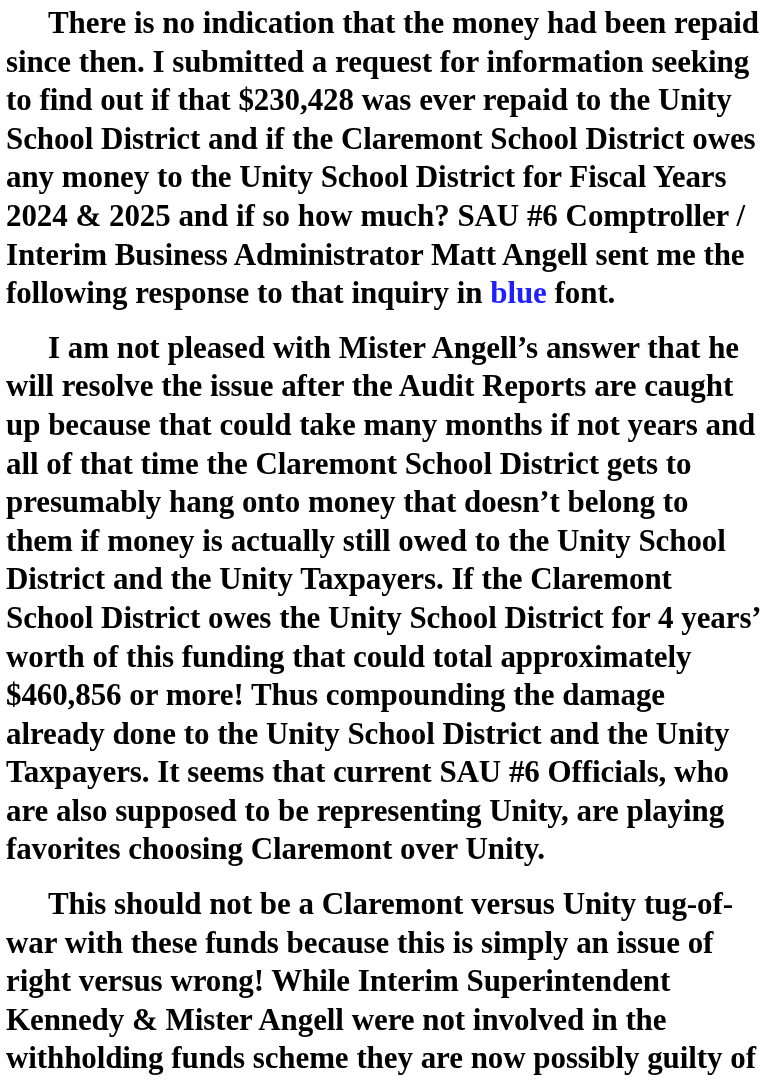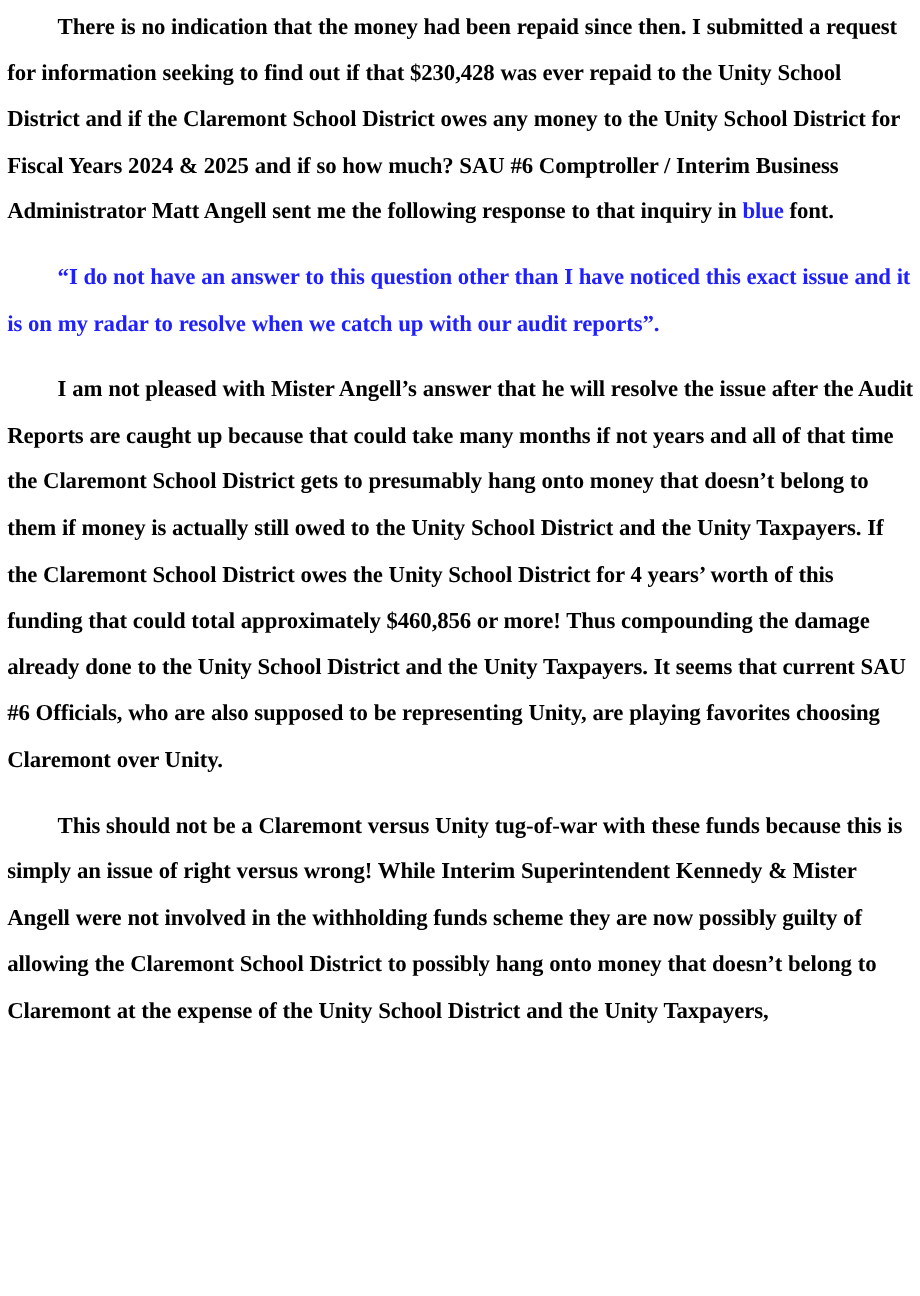--- a/index.html
+++ b/index.html
@@ -16,21 +16,21 @@
   .page {
     width: 767px;
     height: 1080px;
     box-sizing: border-box;
     padding: 4px 6px 0 6px;
     background: #ffffff;
   }
   .para {
     font-family: "Liberation Serif", "DejaVu Serif", serif;
     font-weight: bold;
-    font-size: 19px;
+    font-size: 31px;
     line-height: 38.6px;
     color: #000000;
     text-indent: 42px;
     margin: 0 0 16px 0;
     text-align: left;
     letter-spacing: -0.1px;
     word-spacing: 0.2px;
   }
   .para.blue {
     color: #2020ff;
@@ -40,16 +40,15 @@
   }
   .para.last {
     margin-bottom: 0;
   }
 </style>
 </head>
 <body>
 
 <div class="page">
   <p class="para"><span>There is no indication that the money had been repaid since then.  I submitted a request for information seeking to find out if that $230,428 was ever repaid to the Unity School District and if the Claremont School District owes any money to the Unity School District for Fiscal Years 2024 &amp; 2025 and if so how much? SAU #6 Comptroller / Interim Business Administrator Matt Angell sent me the following response to that inquiry in </span><span class="blue-inline">blue</span><span> font.</span></p>
-  <p class="para blue"><span>“I do not have an answer to this question other than I have noticed this exact issue and it is on my radar to resolve when we catch up with our audit reports”.</span></p>
   <p class="para"><span>I am not pleased with Mister Angell’s answer that he will resolve the issue after the Audit Reports are caught up because that could take many months if not years and all of that time the Claremont School District gets to presumably hang onto money that doesn’t belong to them if money is actually still owed to the Unity School District and the Unity Taxpayers.  If the Claremont School District owes the Unity School District for 4 years’ worth of this funding that could total approximately $460,856 or more! Thus compounding the damage already done to the Unity School District and the Unity Taxpayers.  It seems that current SAU #6 Officials, who are also supposed to be representing Unity, are playing favorites choosing Claremont over Unity.</span></p>
   <p class="para last"><span>This should not be a Claremont versus Unity tug-of-war with these funds because this is simply an issue of right versus wrong!  While Interim Superintendent Kennedy &amp; Mister Angell were not involved in the withholding funds scheme they are now possibly guilty of allowing the Claremont School District to possibly hang onto money that doesn’t belong to Claremont at the expense of the Unity School District and the Unity Taxpayers,</span></p>
 </div>
 
 </body></html>

